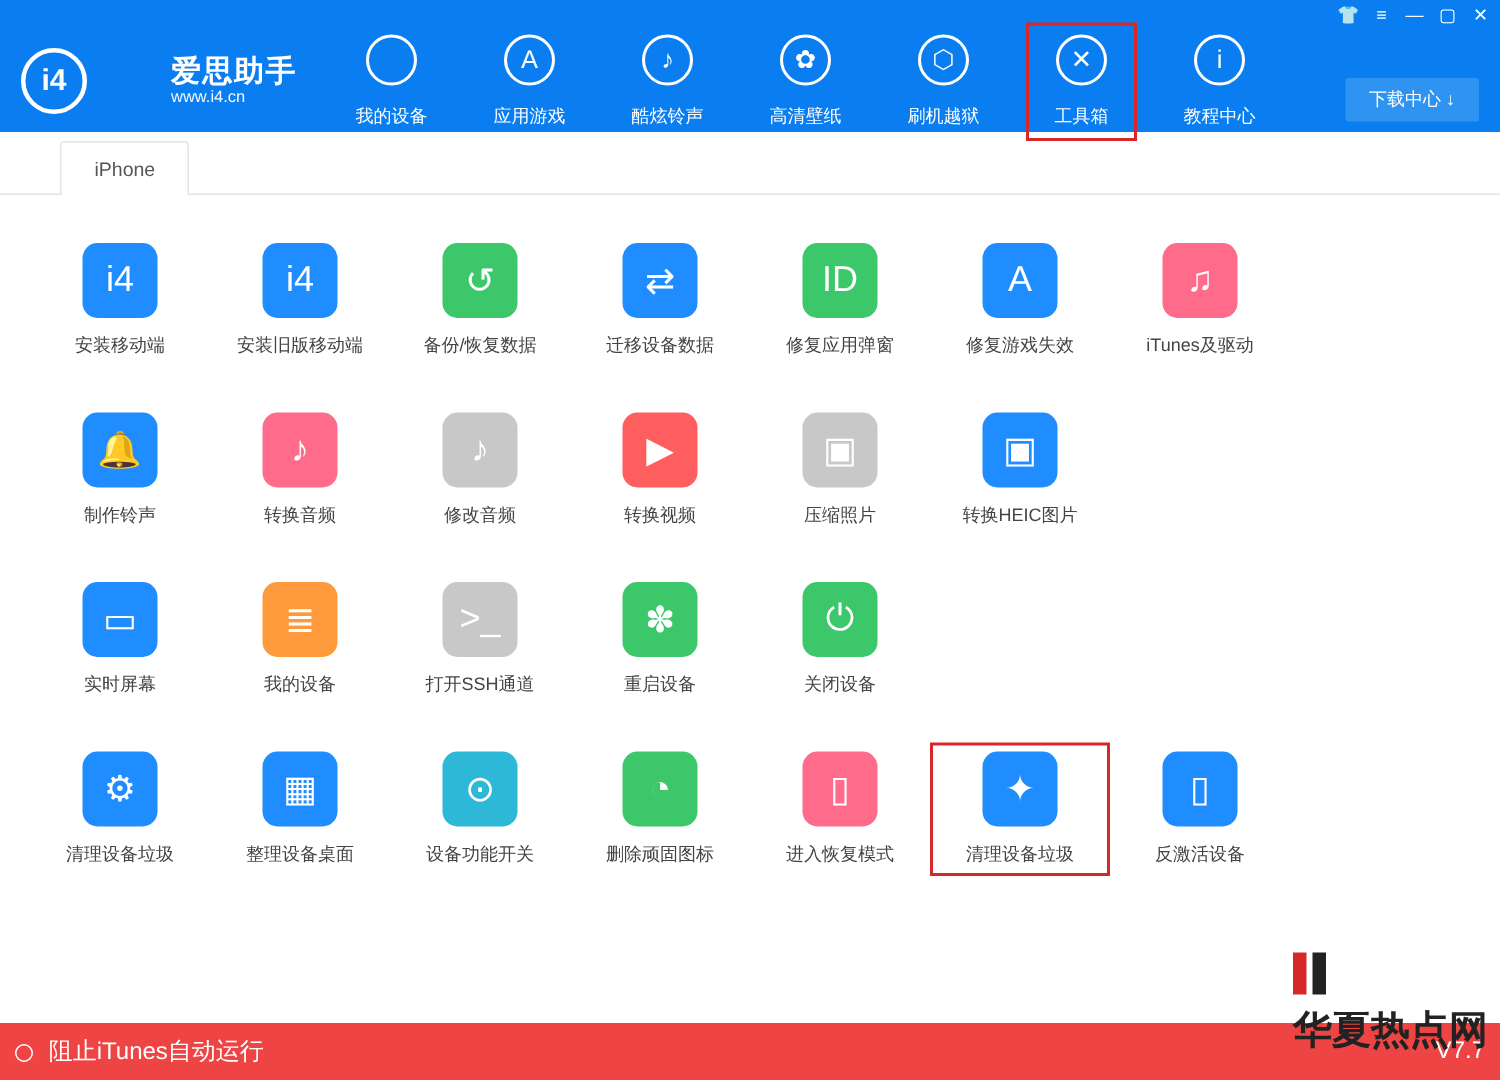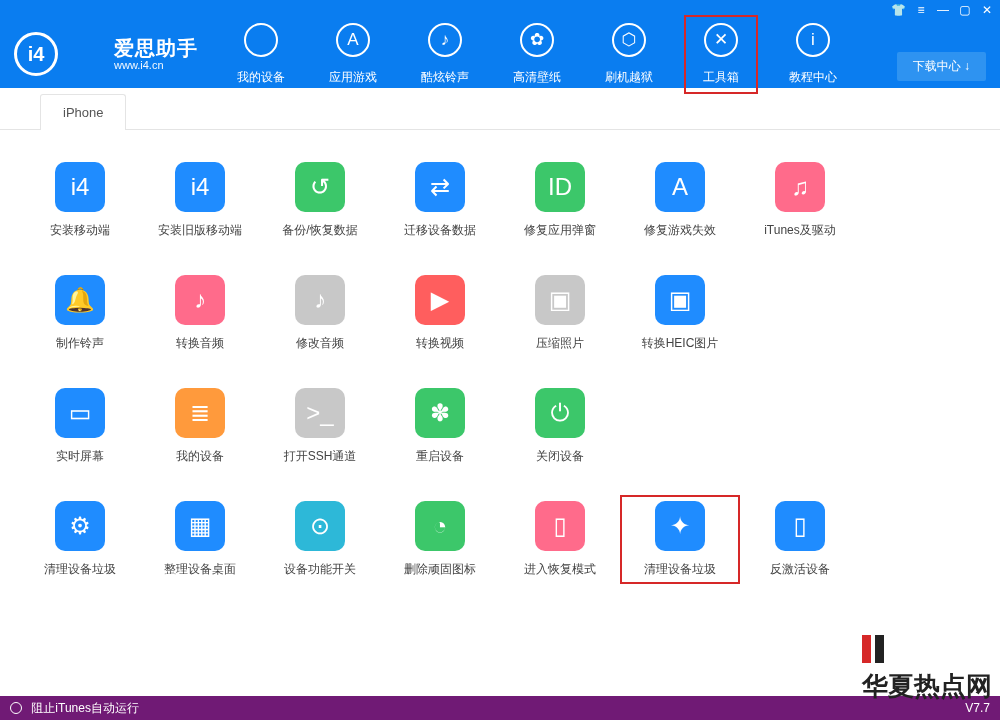--- a/index.html
+++ b/index.html
@@ -35,21 +35,21 @@
 .tool-label { font-size: 12px; color: #444; margin-top: 10px; }
 
 .c-blue   { background: #1f8cff; }
 .c-orange { background: #ff9a3c; }
 .c-green  { background: #3cc76a; }
 .c-red    { background: #ff5e5e; }
 .c-pink   { background: #ff6b8b; }
 .c-grey   { background: #c8c8c8; }
 .c-cyan   { background: #2db8d8; }
 
-.footer { position: absolute; bottom: 0; left: 0; right: 0; height: 24px; background: #701a75; color: #fff; font-size: 12px; display: flex; align-items: center; justify-content: space-between; padding: 0 10px; }
+.footer { position: absolute; bottom: 0; left: 0; right: 0; height: 38px; background: #ef4444; color: #fff; font-size: 16px; display: flex; align-items: center; justify-content: space-between; padding: 0 10px; }
 .footer .chk { width: 12px; height: 12px; border: 1.5px solid #fff; border-radius: 50%; display: inline-block; margin-right: 6px; vertical-align: -2px; }
 
 .watermark { position: absolute; right: 8px; bottom: 16px; font-size: 26px; font-weight: 700; color: #222; display: flex; gap: 6px; flex-direction: column; }
 .watermark .bars { display: inline-flex; gap: 4px; }
 .watermark .bars span { width: 9px; height: 28px; display: inline-block; }
 .watermark .b1 { background:#d62828; }
 .watermark .b2 { background:#222; }
 </style>
 </head>
 <body>

